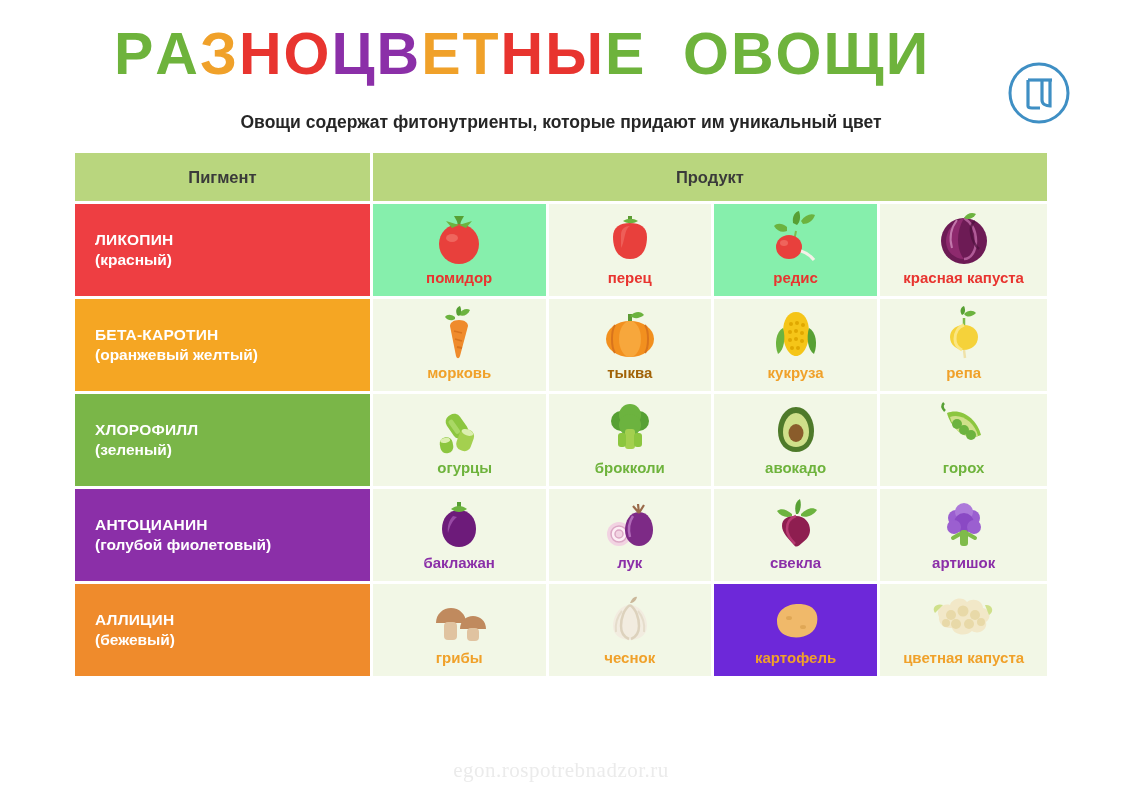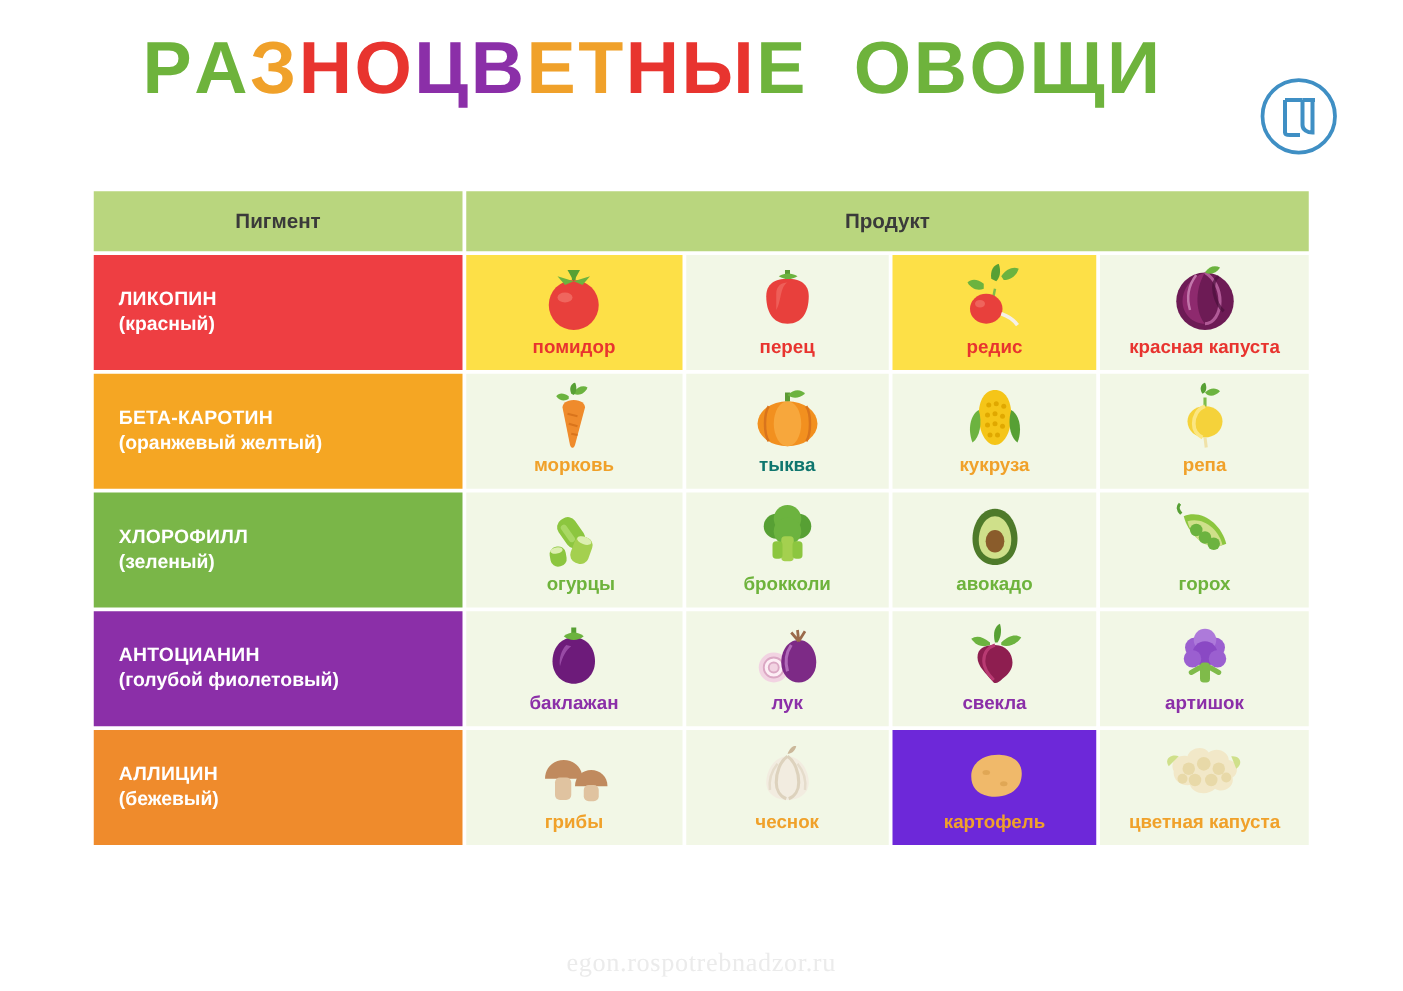--- a/index.html
+++ b/index.html
@@ -161,35 +161,36 @@
       <svg width="62" height="62" viewBox="0 0 62 62">
         <circle cx="31" cy="31" r="29" fill="none" stroke="#3f8fc4" stroke-width="3"></circle>
         <path d="M20 18 L20 44 C20 46 22 46 24 46 L32 46" fill="none" stroke="#3f8fc4" stroke-width="3.2"></path>
         <path d="M20 18 L34 18" fill="none" stroke="#3f8fc4" stroke-width="3.2"></path>
         <path d="M34 18 L34 38 C34 42 38 44 42 44 L42 18" fill="none" stroke="#3f8fc4" stroke-width="3.2"></path>
         <path d="M34 18 L44 18" fill="none" stroke="#3f8fc4" stroke-width="3.2"></path>
       </svg>
     </div>
   </div>
 
+  <div class="subtitle">Овощи содержат фитонутриенты, которые придают им уникальный цвет</div>
 
   <table class="table">
     <thead>
       <tr>
         <th class="hdr hdr-pigment">Пигмент</th>
         <th class="hdr" colspan="4">Продукт</th>
       </tr>
     </thead>
     <tbody id="table-body">
         <tr>
           <td class="pig-cell" style="background: rgb(238, 62, 66);">
             <span class="pig-name">ЛИКОПИН</span>
             <span class="pig-sub">(красный)</span>
           </td>
-          <td class="prod-cell" style="background: #fde047;">
+          <td class="prod-cell" style="background: #86efac;">
             <div class="prod-inner">
               <div class="veg-art">
                 <svg width="62" height="56" viewBox="0 0 62 56">
       <circle cx="31" cy="33" r="20" fill="#e8403c"></circle>
       <ellipse cx="24" cy="27" rx="6" ry="4" fill="#f2736a" opacity=".75"></ellipse>
       <path d="M31 13 L31 7" stroke="#5c9a34" stroke-width="3"></path>
       <path d="M31 14 l-13 -4 l6 7 z" fill="#6cb33f"></path>
       <path d="M31 14 l13 -4 l-6 7 z" fill="#6cb33f"></path>
       <path d="M31 14 l-5 -9 l10 0 z" fill="#57a034"></path>
                 </svg>
@@ -203,21 +204,21 @@
                 <svg width="58" height="56" viewBox="0 0 58 56">
       <path d="M12 26 c0-10 7-14 17-14 c10 0 17 4 17 14 c0 12-5 22-17 22 c-12 0-17-10-17-22z" fill="#e8403c"></path>
       <path d="M20 24 c0-6 4-9 9-9 c-6 3-5 16-9 22 z" fill="#f2736a" opacity=".6"></path>
       <path d="M29 12 l0-7" stroke="#5c9a34" stroke-width="4"></path>
       <path d="M22 10 c5-3 10-3 15 0 c-5 3-10 3-15 0z" fill="#6cb33f"></path>
                 </svg>
               </div>
               <div class="veg-label" style="color: rgb(232, 52, 47);">перец</div>
             </div>
           </td>
-          <td class="prod-cell" style="background: #fde047;">
+          <td class="prod-cell" style="background: #86efac;">
             <div class="prod-inner">
               <div class="veg-art">
                 <svg width="66" height="56" viewBox="0 0 66 56">
       <path d="M38 10 c4-6 10-8 14-6 c-2 6-7 9-12 9z" fill="#6cb33f"></path>
       <path d="M30 12 c-1-7 2-11 6-12 c2 6 1 11-2 14z" fill="#57a034"></path>
       <path d="M24 16 c-5-4-10-4-13-1 c3 5 8 7 13 5z" fill="#6cb33f"></path>
       <path d="M33 20 l-2 10" stroke="#7fbb4a" stroke-width="2"></path>
       <ellipse cx="26" cy="36" rx="13" ry="12" fill="#e8403c"></ellipse>
       <ellipse cx="21" cy="32" rx="4" ry="3" fill="#f2736a" opacity=".7"></ellipse>
       <path d="M38 40 c6 2 10 5 13 9" stroke="#f5f0e8" stroke-width="3" fill="none"></path>
@@ -266,21 +267,21 @@
               <div class="veg-art">
                 <svg width="66" height="56" viewBox="0 0 66 56">
       <ellipse cx="33" cy="33" rx="24" ry="18" fill="#f2901f"></ellipse>
       <ellipse cx="33" cy="33" rx="11" ry="18" fill="#f7a73c"></ellipse>
       <path d="M18 19 c-4 6-4 22 0 28" fill="none" stroke="#d9741c" stroke-width="2"></path>
       <path d="M48 19 c4 6 4 22 0 28" fill="none" stroke="#d9741c" stroke-width="2"></path>
       <path d="M33 15 l0-7" stroke="#5c9a34" stroke-width="4"></path>
       <path d="M33 10 c5-5 11-5 14-1 c-5 4-10 4-14 1z" fill="#6cb33f"></path>
                 </svg>
               </div>
-              <div class="veg-label" style="color: #0f766e;">тыква</div>
+              <div class="veg-label" style="color: #a16207;">тыква</div>
             </div>
           </td>
           <td class="prod-cell" style="background: rgb(242, 247, 230);">
             <div class="prod-inner">
               <div class="veg-art">
                 <svg width="52" height="56" viewBox="0 0 52 56">
       <path d="M26 6 c8 0 13 8 13 20 c0 14-6 24-13 24 c-7 0-13-10-13-24 c0-12 5-20 13-20z" fill="#f5c518"></path>
       <g fill="#e0a800">
         <circle cx="21" cy="18" r="2"></circle>
                     <circle cx="27" cy="17" r="2"></circle>

